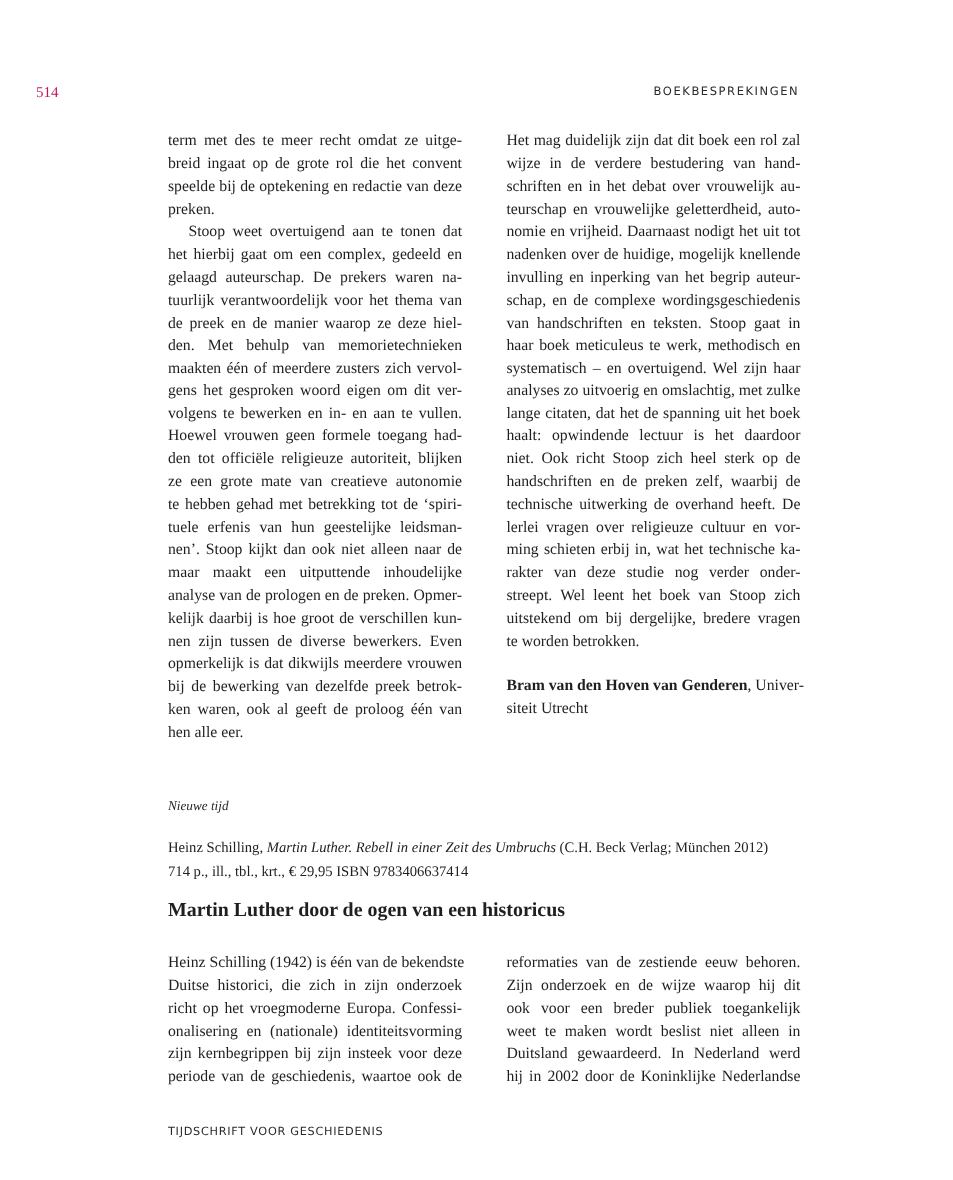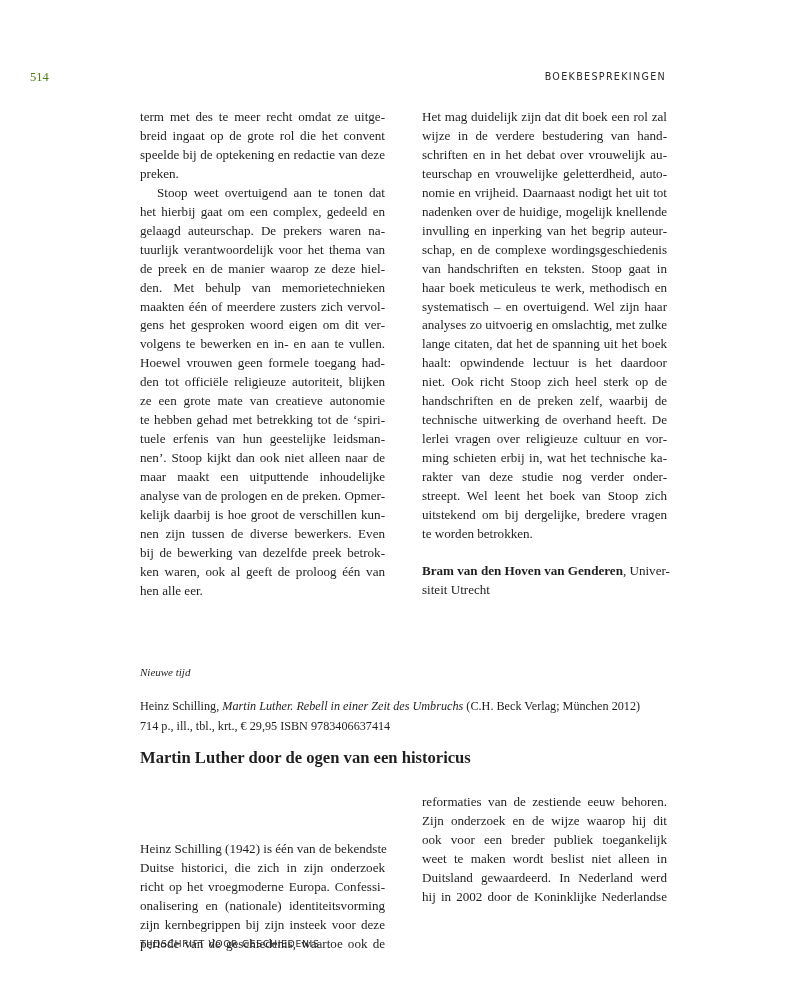--- a/index.html
+++ b/index.html
@@ -1,31 +1,31 @@
 <!DOCTYPE html>
 <html><head>
 <meta charset="utf-8">
 <style>
   html, body { margin:0; padding:0; background:#ffffff; }
   body { width:794px; height:983px; position:relative; overflow:hidden; color:#1f1f1f;
          font-family:"Liberation Serif", "DejaVu Serif", serif; }
-  .page-number { position:absolute; left:30px; top:70px; font-size:12.5px; color:#4d7c0f; }
+  .page-number { position:absolute; left:30px; top:70px; font-size:12.5px; color:#be185d; }
   .running-head { position:absolute; right:128px; top:71px; font-family:"DejaVu Sans","Liberation Sans",sans-serif;
                   font-size:9.6px; letter-spacing:1.3px; color:#2a2a2a; }
   .col { position:absolute; width:245px; font-size:13.1px; line-height:18.95px; text-align:justify; hyphens:manual; }
   .col p { margin:0; }
   .col-left-top { left:140px; top:108px; }
   .col-right-top { left:422px; top:108px; }
   .signature { margin-top:18px !important; text-align:left; }
   .signature b { font-weight:bold; }
   .section-label { position:absolute; left:140px; top:666px; font-style:italic; font-size:11px; }
   .biblio { position:absolute; left:140px; top:697px; width:540px; font-size:12.2px; line-height:19.5px; }
   .biblio p { margin:0; }
   .review-title { position:absolute; left:140px; top:748px; font-size:16.6px; font-weight:bold; margin:0; }
-  .col-left-bottom { left:140px; top:840px; }
+  .col-left-bottom { left:140px; top:793px; }
   .col-right-bottom { left:422px; top:793px; }
   .col .line { display:block; text-align:justify; text-align-last:justify; white-space:nowrap; }
   .col .line.last { text-align-last:left; }
   .footer { position:absolute; left:140px; top:938px; font-family:"DejaVu Sans","Liberation Sans",sans-serif;
             font-size:9.4px; letter-spacing:0.6px; color:#2a2a2a; }
 </style>
 </head>
 <body>
 
 <div class="page-number">514</div>
@@ -51,20 +51,21 @@
     <span class="line">Hoewel vrouwen geen formele toegang had-</span>
     <span class="line">den tot officiële religieuze autoriteit, blijken</span>
     <span class="line">ze een grote mate van creatieve autonomie</span>
     <span class="line">te hebben gehad met betrekking tot de ‘spiri-</span>
     <span class="line">tuele erfenis van hun geestelijke leidsman-</span>
     <span class="line">nen’. Stoop kijkt dan ook niet alleen naar de</span>
     <span class="line">maar maakt een uitputtende inhoudelijke</span>
     <span class="line">analyse van de prologen en de preken. Opmer-</span>
     <span class="line">kelijk daarbij is hoe groot de verschillen kun-</span>
     <span class="line">nen zijn tussen de diverse bewerkers. Even</span>
+    <span class="line">opmerkelijk is dat dikwijls meerdere vrouwen</span>
     <span class="line">bij de bewerking van dezelfde preek betrok-</span>
     <span class="line">ken waren, ook al geeft de proloog één van</span>
     <span class="line last">hen alle eer.</span>
   </p>
 </div>
 
 <div class="col col-right-top">
   <p>
     <span class="line">Het mag duidelijk zijn dat dit boek een rol zal</span>
     <span class="line">wijze in de verdere bestudering van hand-</span>

